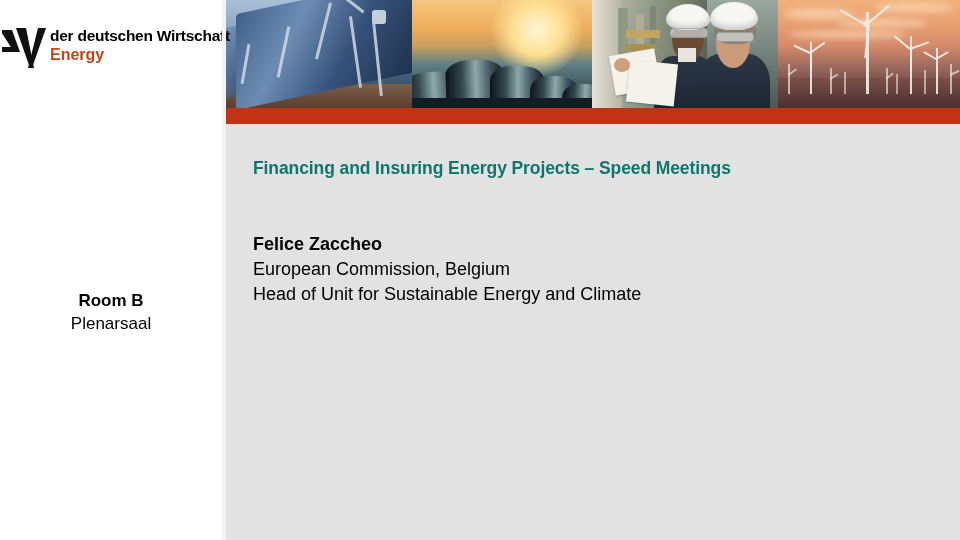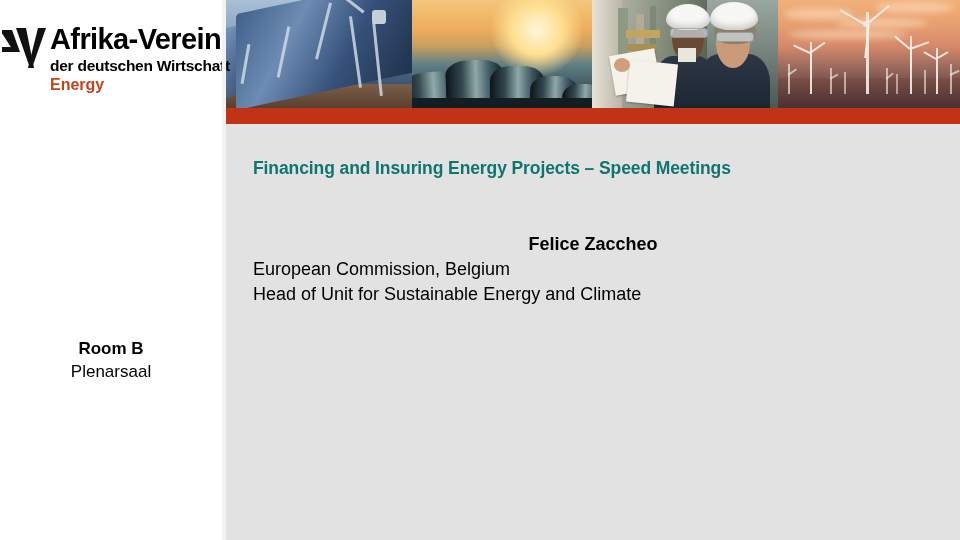--- a/index.html
+++ b/index.html
@@ -76,21 +76,20 @@
     line-height: 19px;
     white-space: nowrap;
   }
 
   
   #room-block {
     position: absolute;
     left: 0px; top: 289px;
     width: 222px;
     text-align: center;
-    margin-top: 48px;
   }
   #room-name {
     font-size: 17px;
     font-weight: bold;
     color: #000000;
     line-height: 23px;
   }
   #room-sub {
     font-size: 17px;
     font-weight: normal;
@@ -251,21 +250,20 @@
   #speaker-block {
     position: absolute;
     left: 27px; top: 108px;
     width: 680px;
   }
   #speaker-name {
     font-size: 18px;
     font-weight: bold;
     color: #000000;
     line-height: 25px;
-    text-align: center;
   }
   .speaker-detail {
     font-size: 18px;
     font-weight: normal;
     color: #000000;
     line-height: 25px;
   }
 </style>
 </head>
 <body>
@@ -280,21 +278,20 @@
         <svg width="48" height="56" viewBox="0 0 48 56" aria-hidden="true">
 
           <polygon points="-2,8 10,8 18,30 12,30" fill="#111111"></polygon>
           <rect x="0" y="25" width="13" height="5" fill="#111111"></rect>
           <polygon points="14,6 24,6 32,46 28,46" fill="#111111"></polygon>
           <polygon points="26,46 30,46 44,6 36,6" fill="#111111"></polygon>
         </svg>
       </div>
 
       <div id="logo-words">
-        <div class="logo-line1">Afrika-Verein</div>
         <div class="logo-line2">der deutschen Wirtschaft</div>
         <div class="logo-line3">Energy</div>
       </div>
     </div>
 
     <div id="room-block">
       <div id="room-name">Room B</div>
       <div id="room-sub">Plenarsaal</div>
     </div>
 

